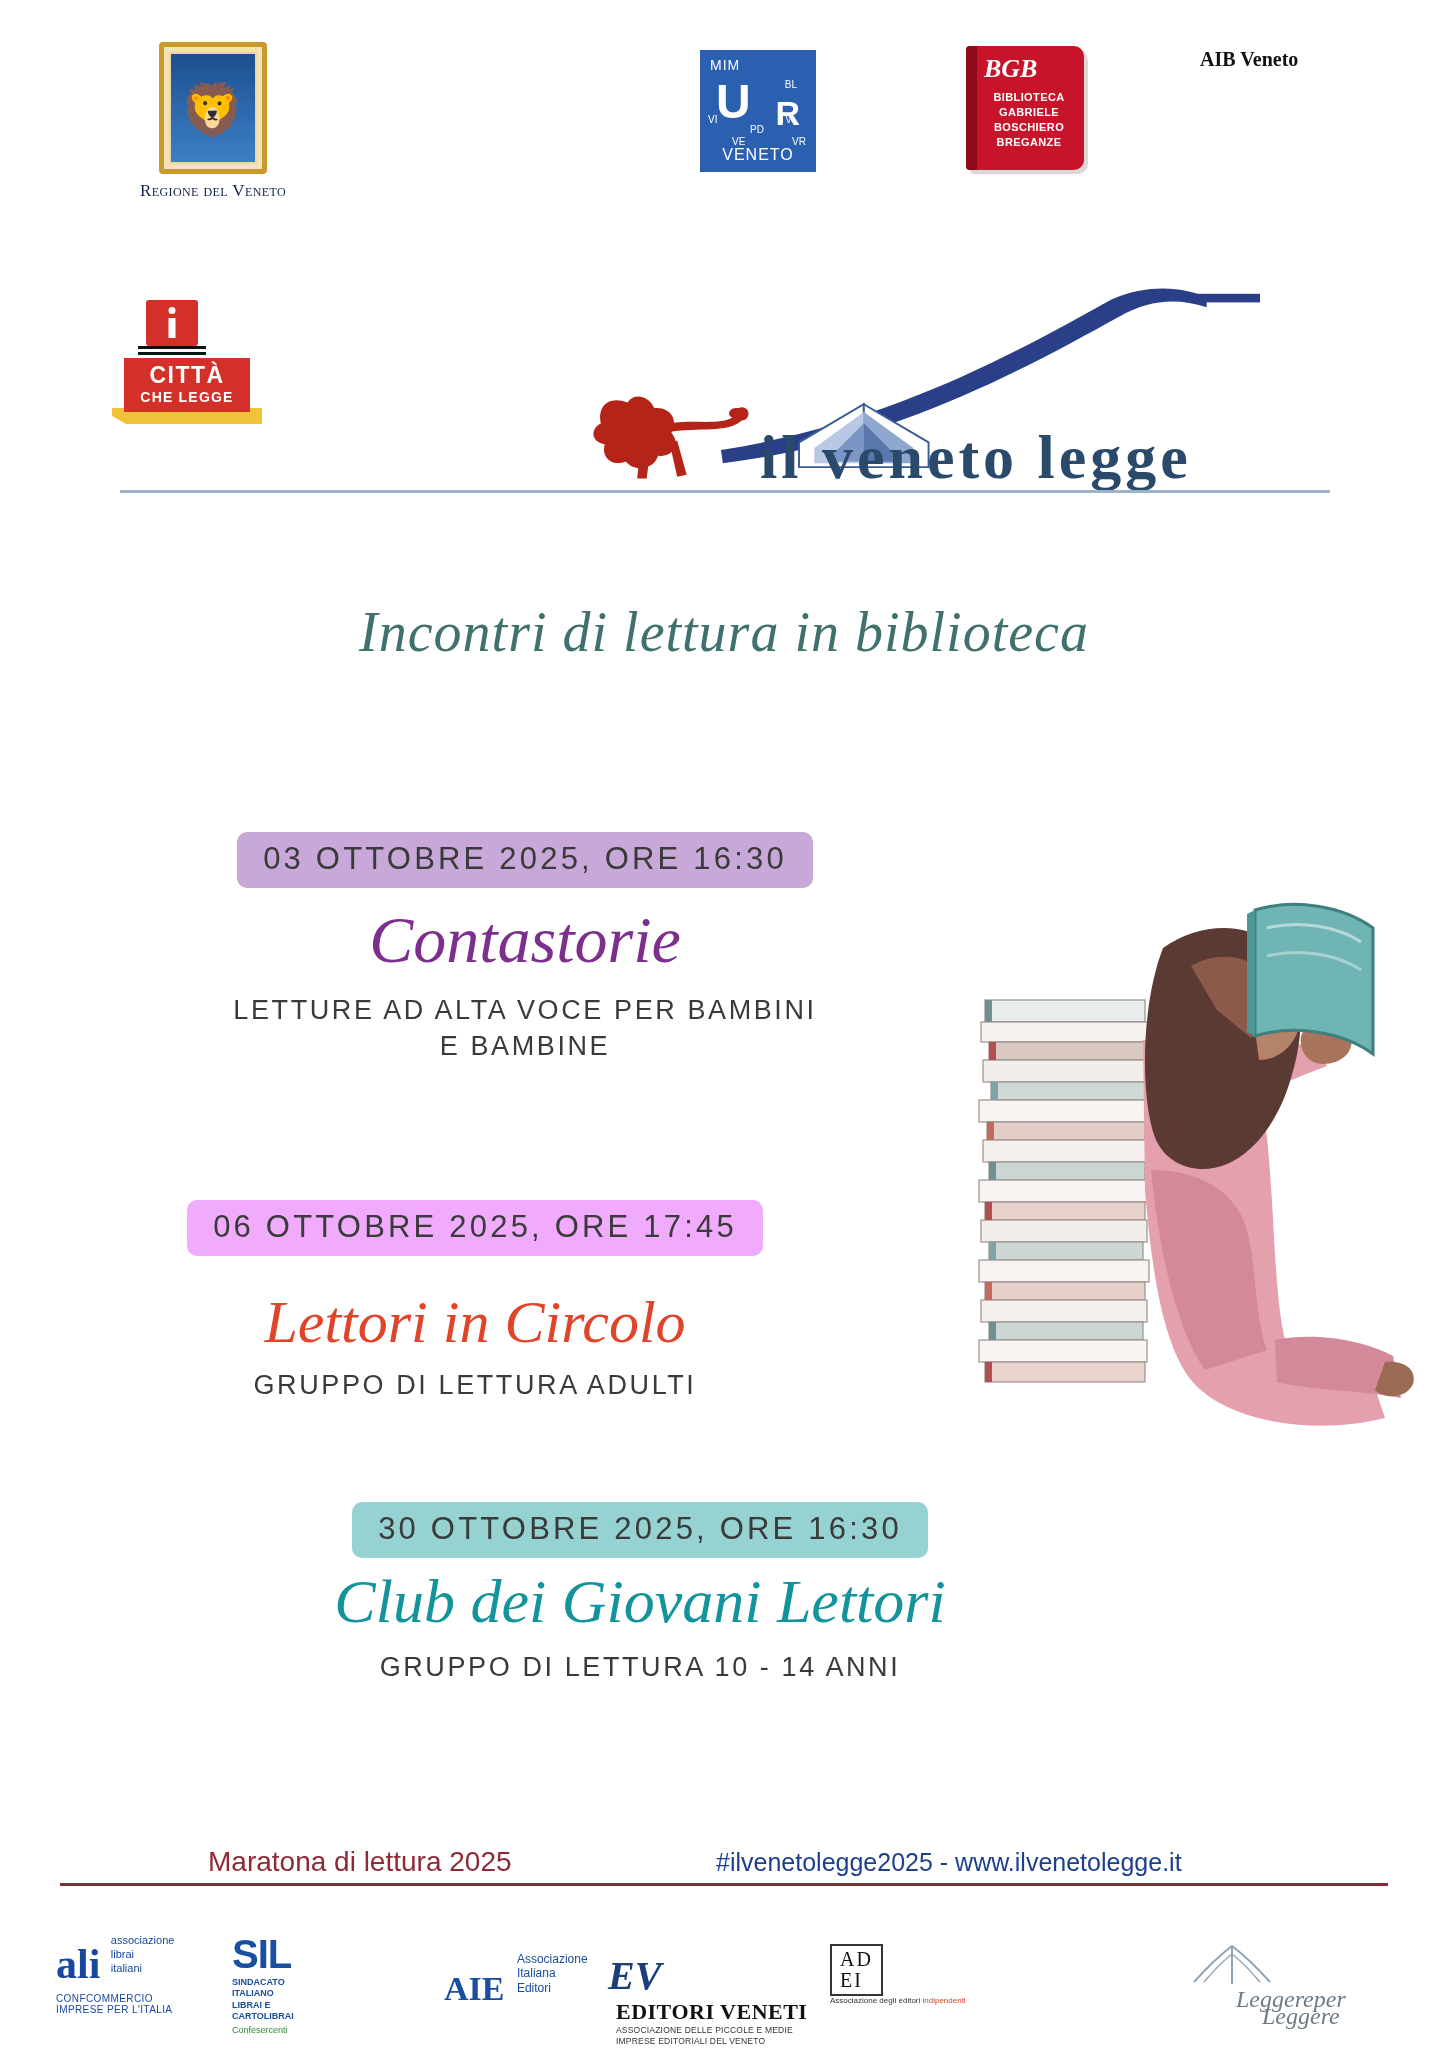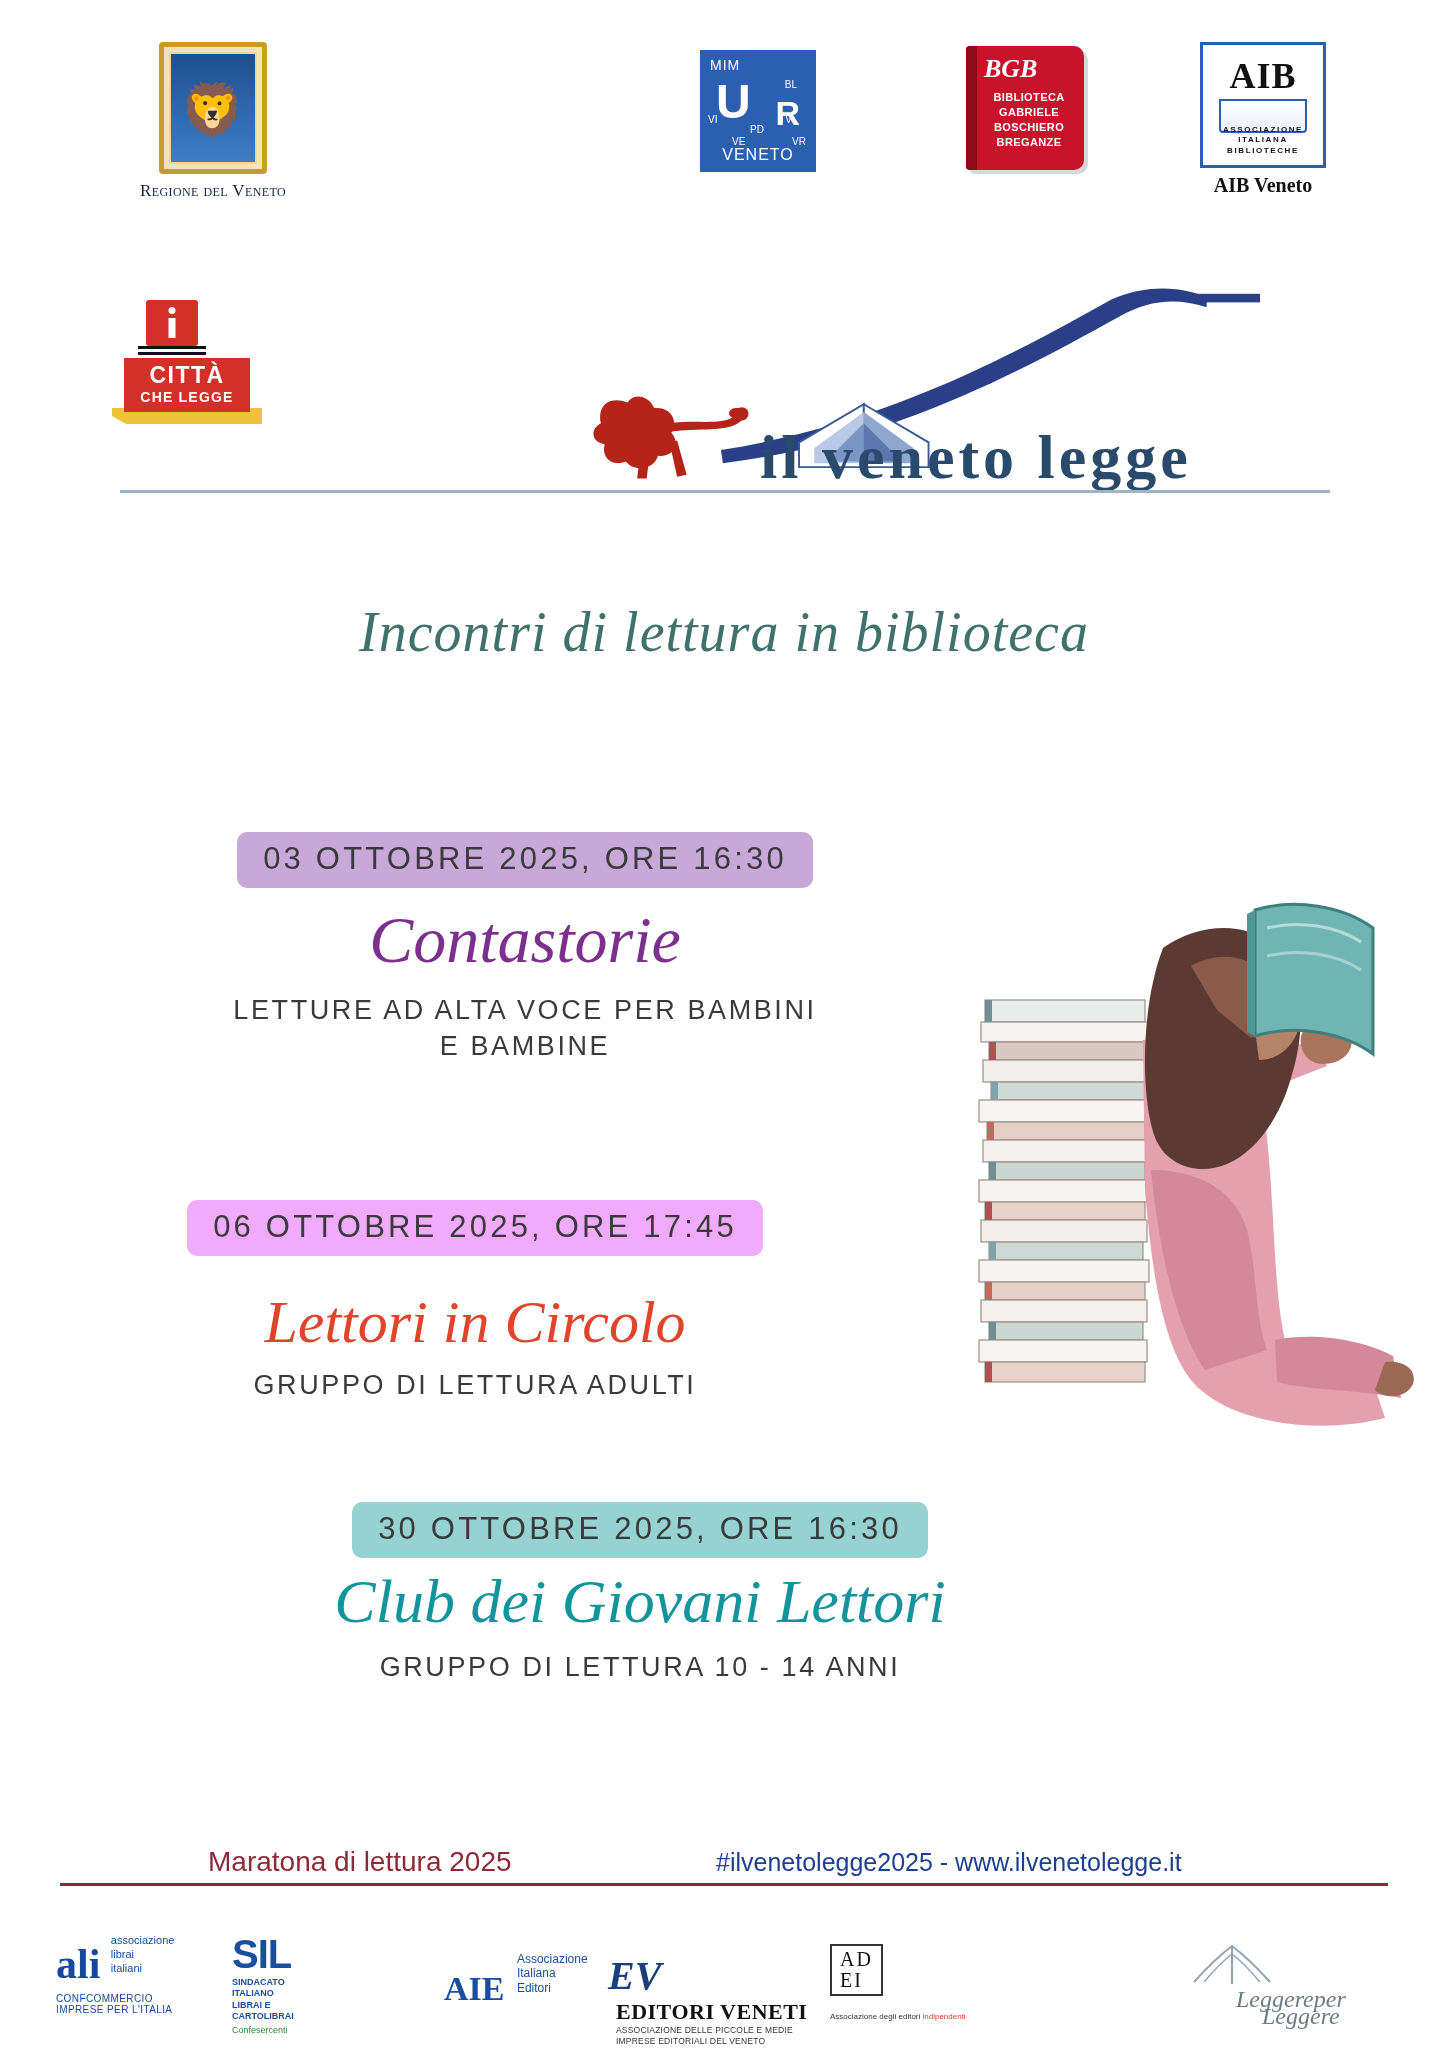--- a/index.html
+++ b/index.html
@@ -415,21 +415,21 @@
 
   .aie-word { font-family: Liberation Serif, serif; font-size: 34px; color: #1a4fa0; font-weight: 700; margin-top: 25px; }
   .aie-sub { font-size: 12px; color: #1a4fa0; line-height: 1.2; }
 
   .ev-word { font-family: "Liberation Serif", serif; font-size: 40px; color: #1a3f7a; font-weight: 700; font-style: italic; }
   .ev-name { font-family: "Liberation Serif", serif; font-size: 22px; color: #111; font-weight: 700; letter-spacing: 0.5px; }
   .ev-small { font-size: 8.5px; color: #333; line-height: 1.3; letter-spacing: 0.2px;}
 
   .adei-box { border: 2px solid #333; padding: 3px 8px; display: inline-block; }
   .adei-l { font-family: "Liberation Serif", serif; font-size: 20px; color: #111; letter-spacing: 2px; line-height: 1.05; }
-  .adei-sub { font-size: 8px; color: #333; margin-top: 16px; }
+  .adei-sub { font-size: 8px; color: #333; margin-top: 0; }
   .adei-sub .ind { color: #d2452b; }
 
   .lpl-word { font-family: "Liberation Serif", serif; font-size: 24px; color: #6c7b86; font-style: italic; }
 </style>
 </head>
 <body>
 
 <div class="logo-row">
 
   <div class="logo-block" style="left:140px; top:14px;">
@@ -463,27 +463,20 @@
         <div class="bgb">BGB</div>
         <div class="txt" style="white-space:pre-line;">BIBLIOTECA
 GABRIELE
 BOSCHIERO
 BREGANZE</div>
       </div>
     </div>
   </div>
 
   <div class="logo-block" style="left:1200px; top:14px;">
-    <div class="aib-logo">
-      <div class="aib-text">AIB</div>
-      <div class="aib-page"></div>
-      <div class="aib-sub" style="white-space:pre-line;">ASSOCIAZIONE
-ITALIANA
-BIBLIOTECHE</div>
-    </div>
     <div class="aib-caption">AIB Veneto</div>
   </div>
 </div>
 
 <div class="citta-logo">
   <div class="citta-ribbon"></div>
   <div class="citta-stripes"></div>
   <div class="citta-top">
     <div class="dot"></div>
     <div class="stem"></div>

